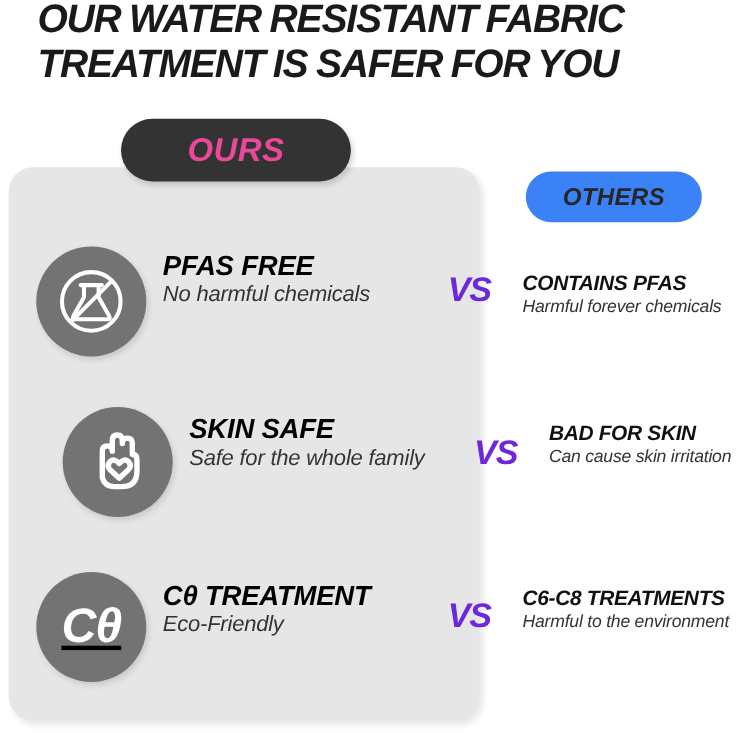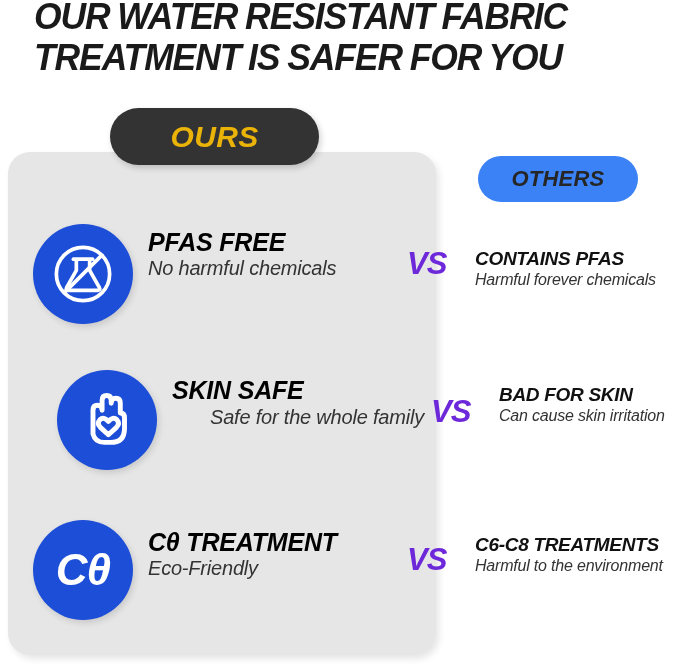--- a/index.html
+++ b/index.html
@@ -58,21 +58,21 @@
     border-radius: 999px;
     font-weight: bold;
     font-style: italic;
   }
   .badge-ours {
     left: 110px;
     top: 108px;
     width: 209px;
     height: 57px;
     background: #333333;
-    color: #eab308;
+    color: #ec4899;
     font-size: 30px;
     letter-spacing: 0.3px;
     box-shadow: 2px 3px 6px rgba(0,0,0,0.18);
   }
   .badge-others {
     left: 478px;
     top: 156px;
     width: 160px;
     height: 46px;
     background: #3b82f6;
@@ -92,25 +92,26 @@
   .row-2 { top: 368px; margin-left: 24px; }
   .row-3 { top: 518px; }
 
   .icon-circle {
     position: absolute;
     left: 33px;
     top: 2px;
     width: 100px;
     height: 100px;
     border-radius: 50%;
-    background: #1d4ed8;
+    background: #737373;
     display: flex;
     align-items: center;
     justify-content: center;
     box-shadow: 2px 3px 6px rgba(0,0,0,0.13);
+    text-decoration: underline;
   }
   .icon-circle svg { display: block; }
   .icon-c0 {
     color: #ffffff;
     font-size: 44px;
     font-weight: bold;
     font-style: italic;
     letter-spacing: -1px;
     line-height: 1;
   }
@@ -171,21 +172,21 @@
     font-style: italic;
     color: #333333;
     letter-spacing: -0.2px;
     line-height: 18px;
     margin-top: 1px;
     white-space: nowrap;
   }
 
   
   .row-2 .left-text { top: 8px; }
-  .row-2 .left-sub  { line-height: 24px; text-align: right; }
+  .row-2 .left-sub  { line-height: 24px; }
   .row-2 .vs        { top: 28px; }
   .row-2 .right-text{ top: 16px; }
   .row-3 .left-text { top: 10px; }
   .row-3 .vs        { top: 26px; }
   .row-3 .right-text{ top: 16px; }
 </style>
 </head>
 <body>
 
 <div class="headline">

